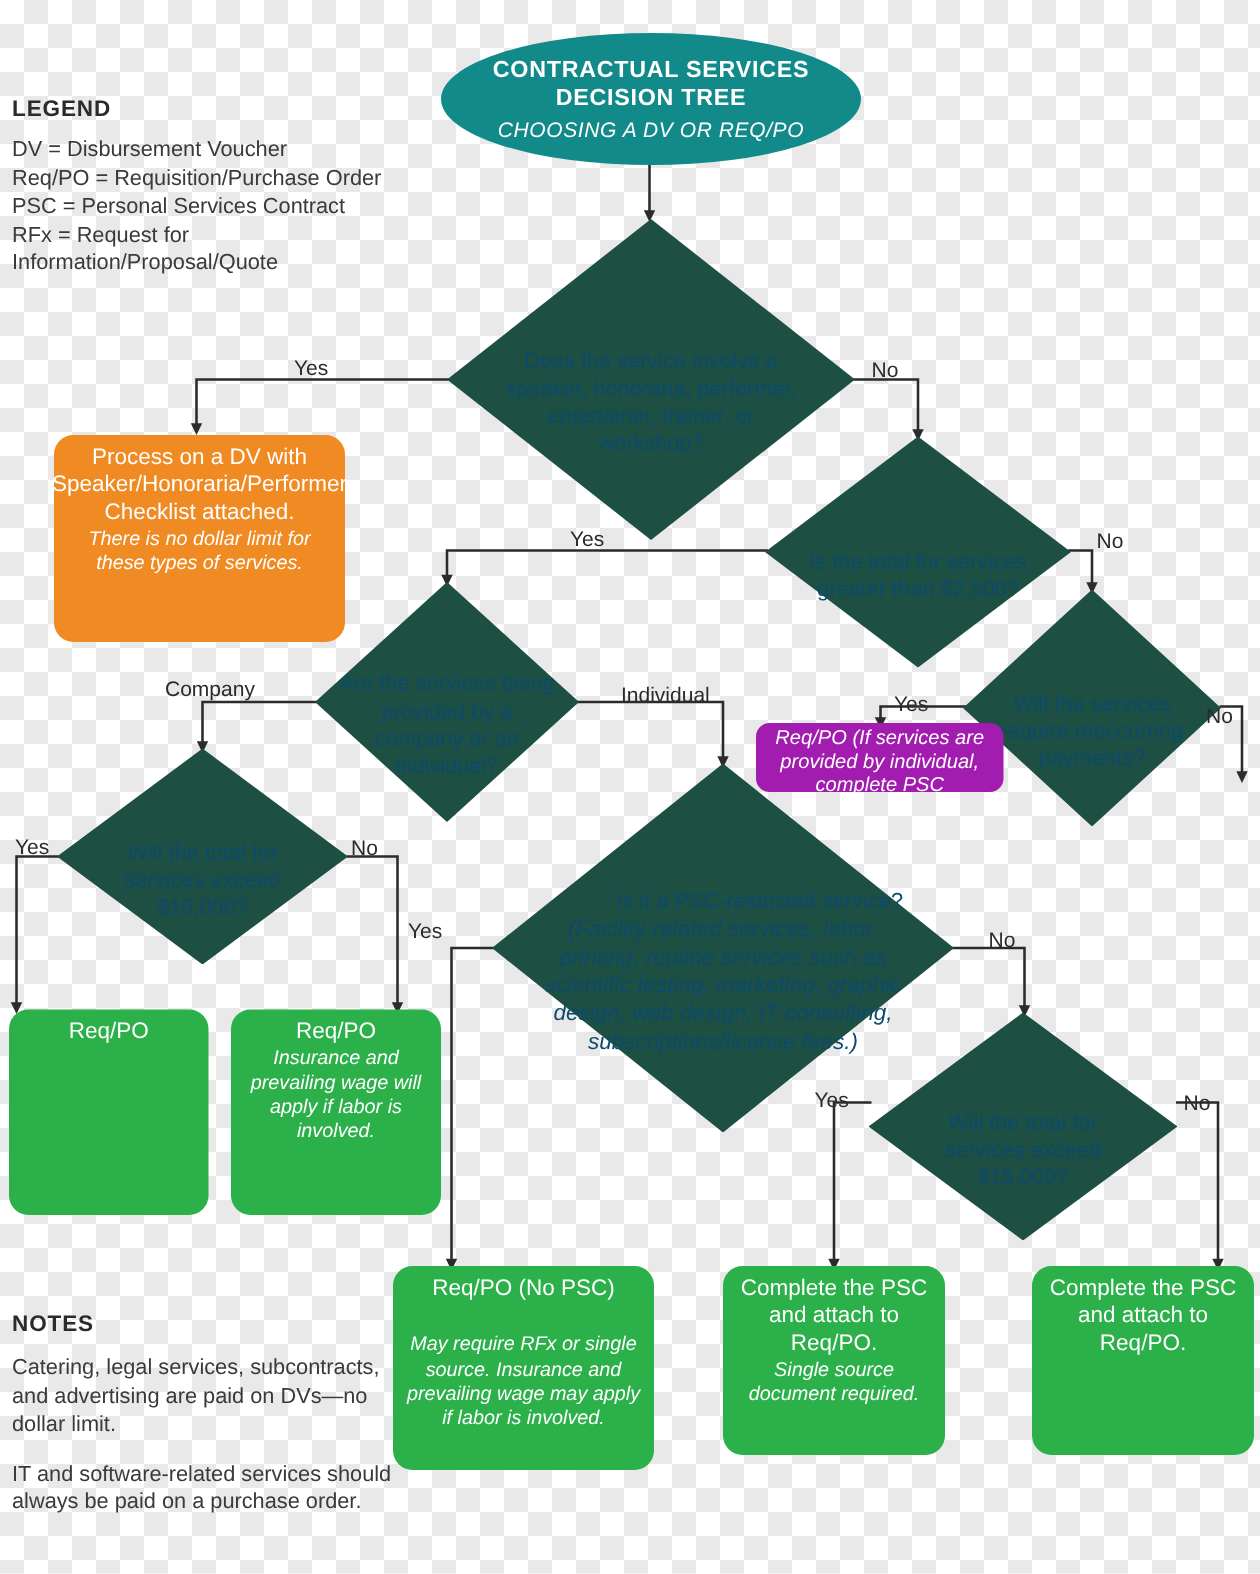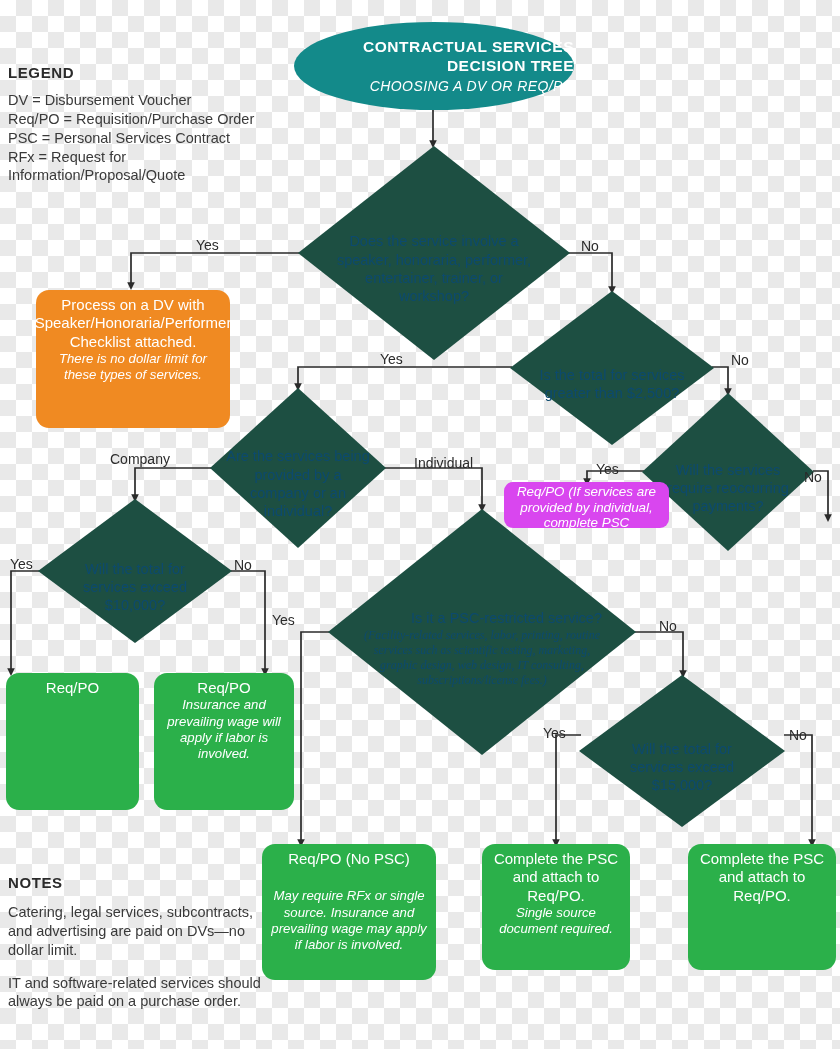--- a/index.html
+++ b/index.html
@@ -17,39 +17,39 @@
   svg.edges{position:absolute;left:0;top:0;width:840px;height:1049px;pointer-events:none;}
 
   
   .blk{position:absolute;}
   .hdr{font-weight:bold;font-size:15px;color:#2b2b2b;letter-spacing:.6px;}
   .body-txt{font-size:14.5px;color:#3a3a3a;line-height:1.30;}
 
   
   .ellipse{
     position:absolute;border-radius:50%;
-    display:flex;flex-direction:column;align-items:flex-end;justify-content:center;
+    display:flex;flex-direction:column;align-items:center;justify-content:center;
     color:#ffffff;text-align:center;
   }
   .ell-l1{font-weight:bold;font-size:15.5px;letter-spacing:.5px;line-height:1.22;}
   .ell-l2{font-style:italic;font-size:14px;letter-spacing:.4px;margin-top:2px;}
 
   
   .diamond{position:absolute;}
   .diamond .shape{
     position:absolute;left:0;top:0;width:100%;height:100%;
     clip-path:polygon(50% 0%,100% 50%,50% 100%,0% 50%);
   }
   .diamond .txt{
     position:absolute;left:0;top:16px;width:100%;height:100%;
     display:flex;flex-direction:column;align-items:flex-end;justify-content:center;
     color:#0c4a6e;text-align:center;box-sizing:border-box;
   }
   .d-main{font-size:14.5px;line-height:1.26;}
-  .d-sub{font-style:italic;font-size:12px;line-height:1.24;margin-top:1px;font-family:Liberation Serif, serif;}
+  .d-sub{font-style:italic;font-size:15px;line-height:1.24;margin-top:1px;}
 
   
   .rbox{
     position:absolute;border-radius:13px;box-sizing:border-box;
     display:flex;flex-direction:column;align-items:center;justify-content:flex-start;
     color:#ffffff;text-align:center;padding:6px 8px;
   }
   .b-title{font-size:15px;line-height:1.22;}
   .b-sub{font-style:italic;font-size:13.2px;line-height:1.24;}
   .b-one{font-size:15px;line-height:1.22;}
@@ -174,21 +174,21 @@
     <div class="txt" style="padding:0 26px;">
       <span class="d-main">Will the total for services exceed $15,000?</span>
     </div>
   </div>
 
   <div class="rbox" style="left:36px;top:290px;width:194px;height:138px;background:#f08a22;">
     <span class="b-title">Process on a DV with Speaker/Honoraria/Performer Checklist attached.</span>
     <span class="b-sub">There is no dollar limit for these types of services.</span>
   </div>
 
-  <div class="rbox b-clip" style="left:504px;top:482px;width:165px;height:46px;background:#d946ef;border-radius:9px;padding:2px 5px;justify-content:flex-start;">
+  <div class="rbox b-clip" style="left:504px;top:482px;width:165px;height:46px;background:#a21caf;border-radius:9px;padding:2px 5px;justify-content:flex-start;">
     <span style="font-size:13.4px;font-style:italic;line-height:1.16;">Req/PO (If services are provided by individual, complete PSC</span>
   </div>
 
 
   <div class="rbox" style="left:6px;top:673px;width:133px;height:137px;background:#2bb04a;">
     <span class="b-title">Req/PO</span>
   </div>
 
   <div class="rbox" style="left:154px;top:673px;width:140px;height:137px;background:#2bb04a;">
     <span class="b-title">Req/PO</span>

